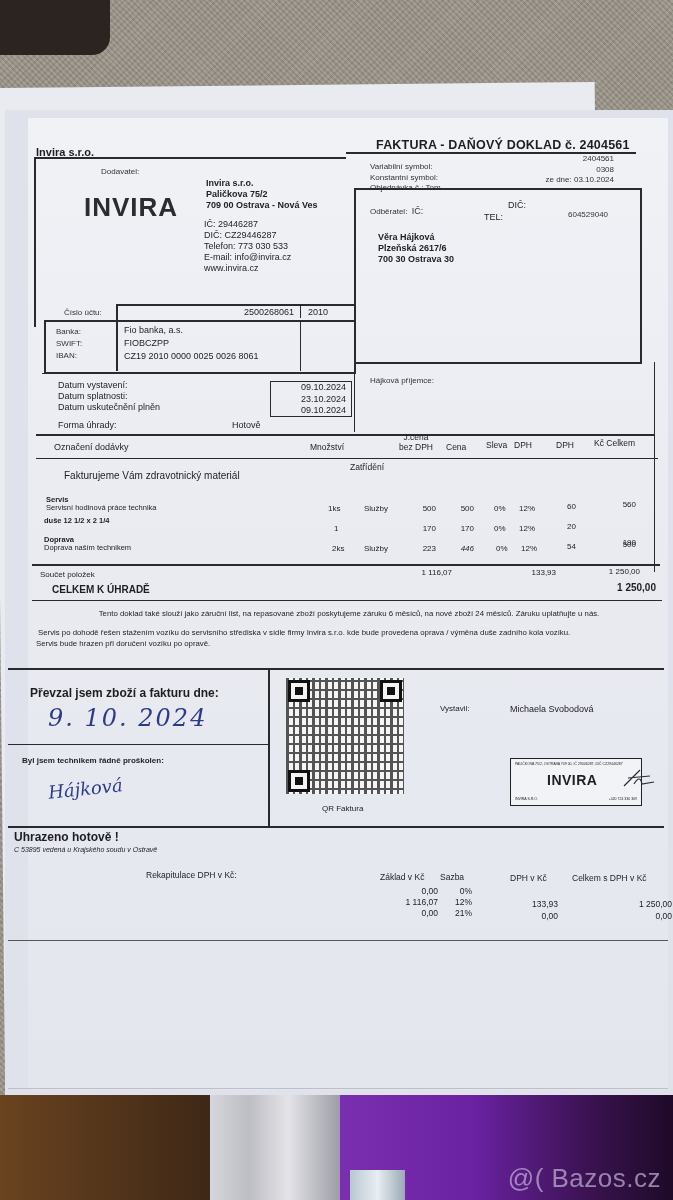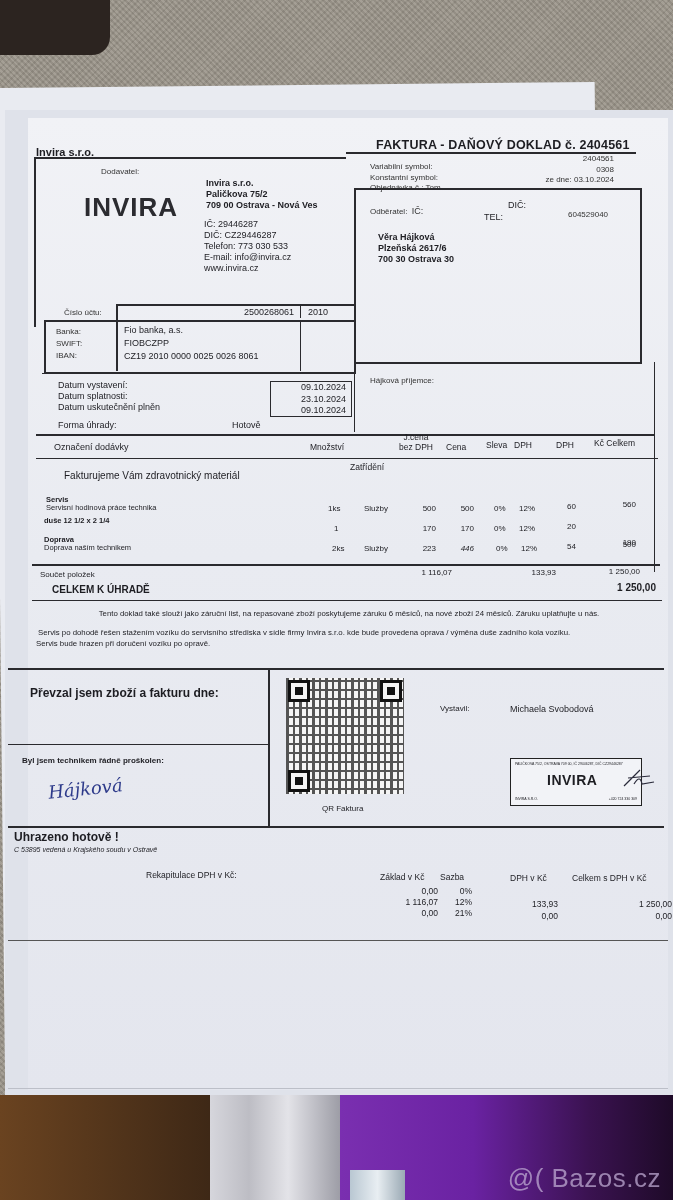--- a/index.html
+++ b/index.html
@@ -219,20 +219,21 @@
   <div class="abs" style="left:8px;top:490px;width:626px;font-size:7.8px;line-height:11px;">
     <div style="text-align:center;margin-bottom:8px;">Tento doklad také slouží jako záruční list, na repasované zboží poskytujeme záruku 6 měsíců, na nové zboží 24 měsíců. Záruku uplatňujte u nás.</div>
     <div style="padding-left:2px;">Servis po dohodě řešen stažením vozíku do servisního střediska v sídle firmy Invira s.r.o. kde bude provedena oprava / výměna duše zadního kola vozíku.</div>
     <div>Servis bude hrazen při doručení vozíku po opravě.</div>
   </div>
   <div class="line" style="left:-20px;top:550px;width:656px;height:1.5px;"></div>
 
   <div class="line" style="left:240px;top:550px;width:1.5px;height:158px;"></div>
   <div class="line" style="left:-20px;top:626px;width:260px;height:1px;"></div>
   <div class="abs b" style="left:2px;top:568px;font-size:12px;">Převzal jsem zboží a fakturu dne:</div>
+  <div class="abs hand" style="left:20px;top:586px;font-size:24px;letter-spacing:2px;">9. 10. 2024</div>
   <div class="abs b" style="left:-6px;top:638px;font-size:8px;">Byl jsem technikem řádně proškolen:</div>
   <div class="abs hand" style="left:20px;top:660px;font-size:18px;transform:rotate(-6deg);">Hájková</div>
 
   <div class="qr">
     <div class="mods"></div>
     <div class="finder" style="left:2px;top:2px;"></div>
     <div class="finder" style="right:2px;top:2px;"></div>
     <div class="finder" style="left:2px;bottom:2px;"></div>
   </div>
   <div class="abs" style="left:294px;top:686px;font-size:8px;">QR Faktura</div>

